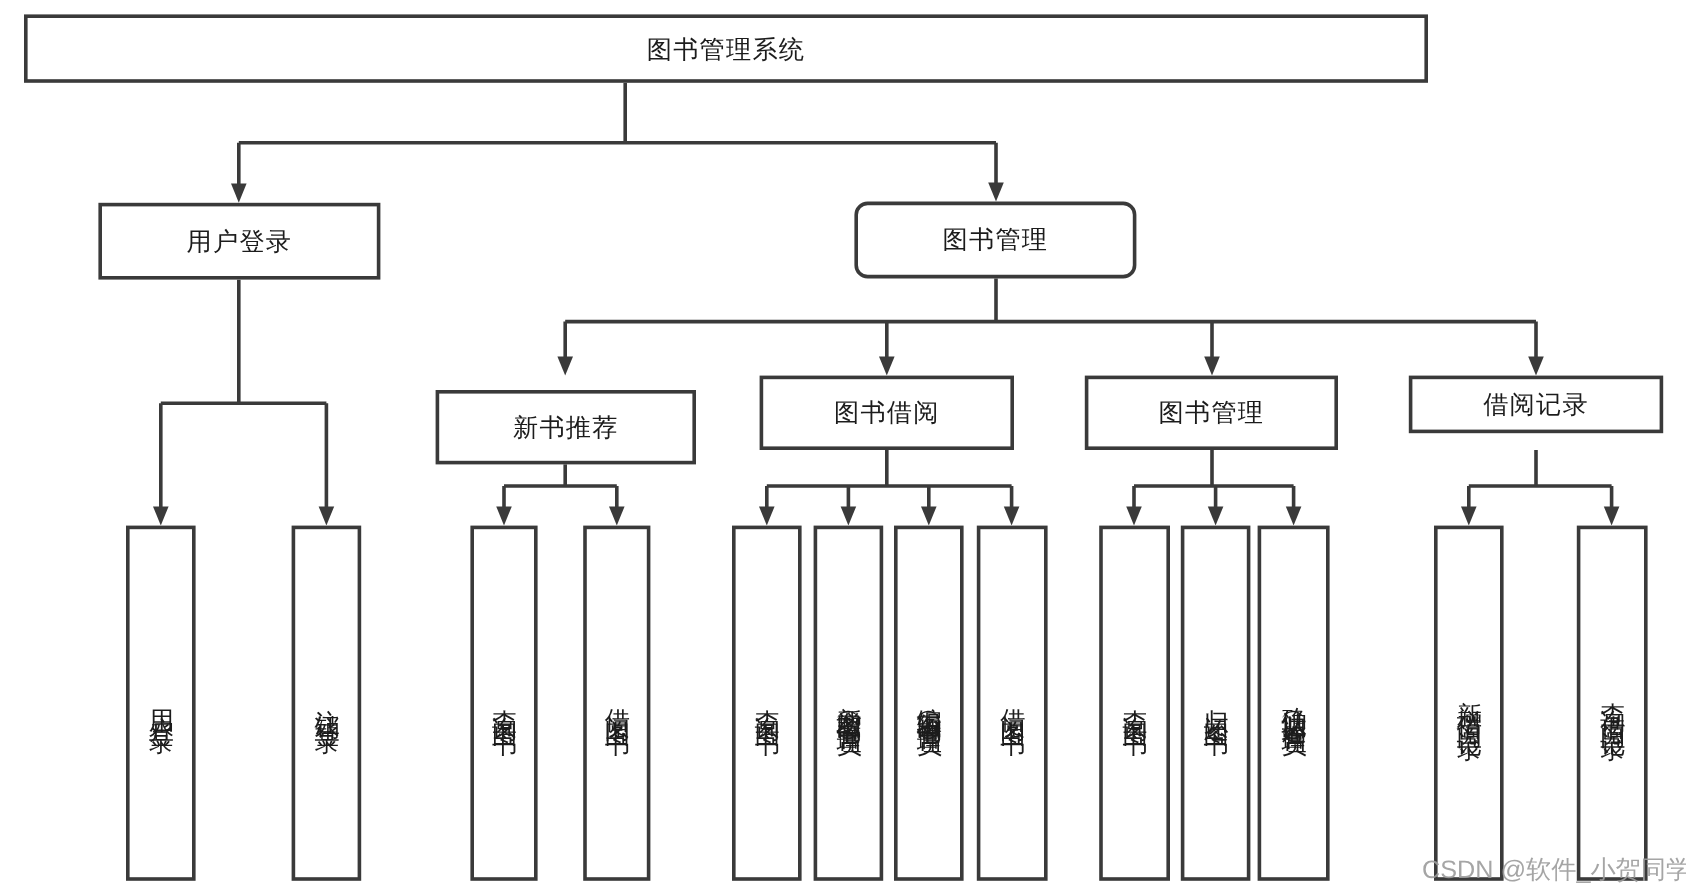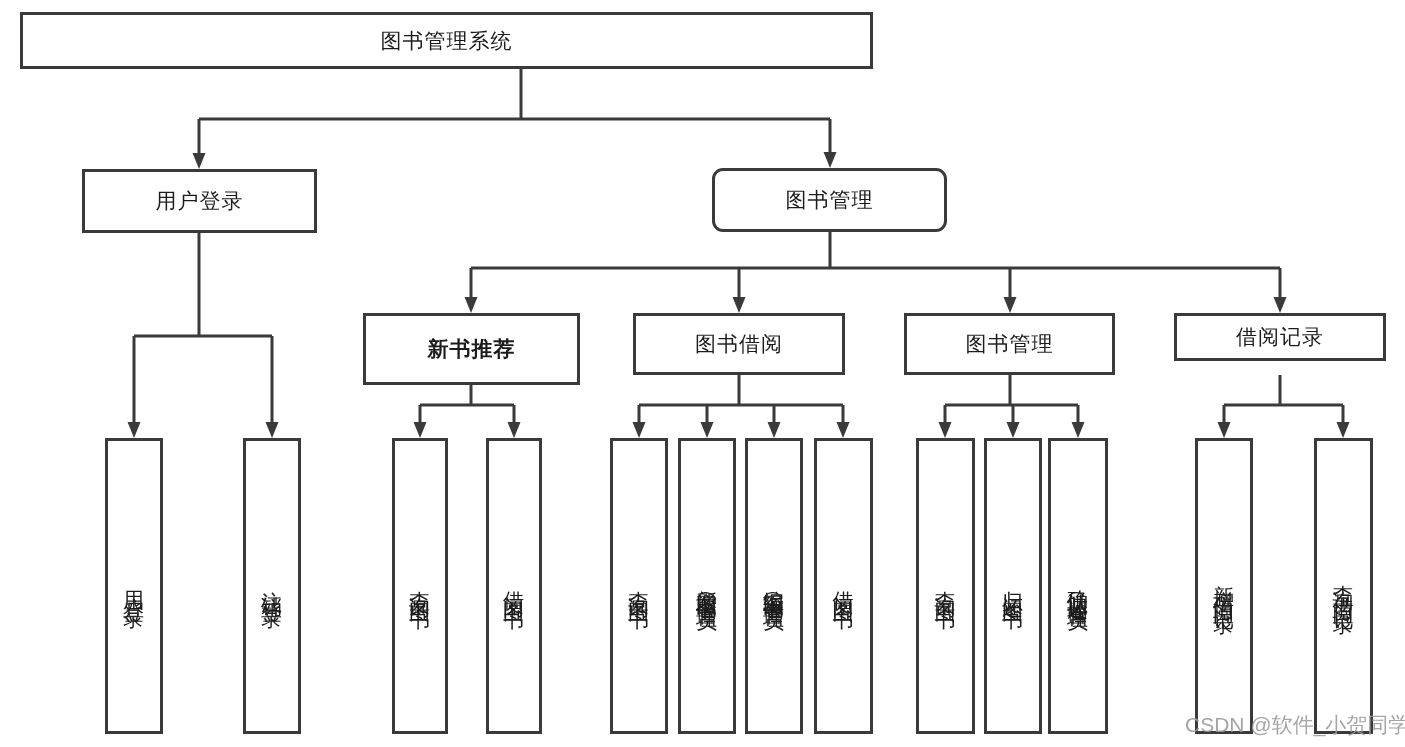--- a/index.html
+++ b/index.html
@@ -96,32 +96,32 @@
     <polygon points="836.5,422 849.5,422 843,438"></polygon>
 
     <polygon points="938.5,422 951.5,422 945,438"></polygon>
     <polygon points="1006.5,422 1019.5,422 1013,438"></polygon>
     <polygon points="1071.5,422 1084.5,422 1078,438"></polygon>
 
     <polygon points="1217.5,422 1230.5,422 1224,438"></polygon>
     <polygon points="1336.5,422 1349.5,422 1343,438"></polygon>
   </svg>
 
-  <div class="node hbox" style="left:20px;top:12px;width:853px;height:57px;">
+  <div class="node hbox" style="left:20px;top:12px;width:1170px;height:57px;">
     <span>图书管理系统</span>
   </div>
 
   <div class="node hbox" style="left:82px;top:169px;width:235px;height:64px;">
     <span>用户登录</span>
   </div>
   <div class="node hbox" style="left:712px;top:168px;width:235px;height:64px;border-radius:11px;">
     <span>图书管理</span>
   </div>
 
-  <div class="node hbox" style="left:363px;top:313px;width:217px;height:72px;font-weight:bold;">
+  <div class="node hbox" style="left:363px;top:325px;width:217px;height:62px;">
     <span>新书推荐</span>
   </div>
   <div class="node hbox" style="left:633px;top:313px;width:212px;height:62px;">
     <span>图书借阅</span>
   </div>
   <div class="node hbox" style="left:904px;top:313px;width:211px;height:62px;">
     <span>图书管理</span>
   </div>
   <div class="node hbox" style="left:1174px;top:313px;width:212px;height:48px;">
     <span>借阅记录</span>

